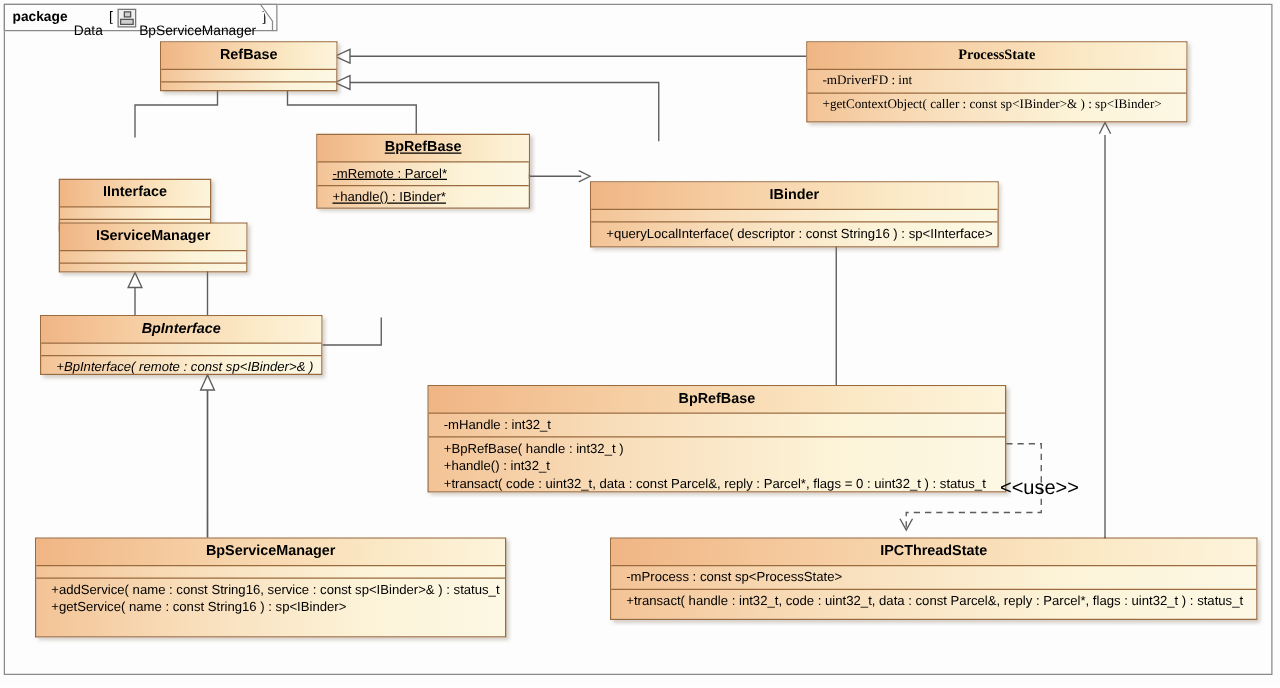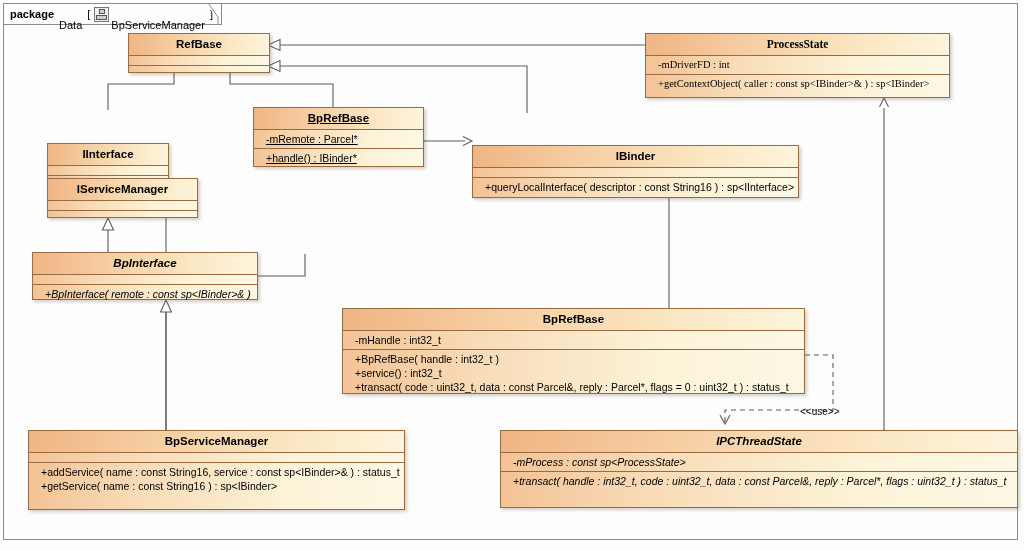--- a/index.html
+++ b/index.html
@@ -36,21 +36,21 @@
             line-height:14px;white-space:nowrap;overflow:hidden;}
   .cls .sec:last-child{border-bottom:none;}
   .cls .sec.empty{padding:0;height:9px;}
   .cls .sec .row{white-space:nowrap;}
 
   
   #wires{position:absolute;left:0;top:0;width:1024px;height:550px;z-index:2;}
   #wires line,#wires path,#wires polyline{stroke:#5d5d5d;stroke-width:1.1;fill:none;}
   #wires .dash{stroke-dasharray:5 4;}
   .wfill-white{fill:#ffffff;stroke:#5d5d5d;stroke-width:1.1;}
-  .wlabel{position:absolute;font-size:10px;color:#000;z-index:4;white-space:nowrap;margin-top:24px;}
+  .wlabel{position:absolute;font-size:16px;color:#000;z-index:4;white-space:nowrap;}
 </style>
 </head>
 <body>
 
 <div id="canvas">
 
   <div id="pkg-frame"></div>
 
   <div id="pkg-tab">
     <span class="kw">package</span>
@@ -201,35 +201,35 @@
     </div>
   </div>
 
   <div class="cls" style="left:342px;top:308px;width:463px;height:86px;">
     <div class="hdr">BpRefBase</div>
     <div class="sec">
       <div class="row">-mHandle : int32_t</div>
     </div>
     <div class="sec">
       <div class="row">+BpRefBase( handle : int32_t )</div>
-      <div class="row">+service() : int32_t</div>
+      <div class="row">+handle() : int32_t</div>
       <div class="row">+transact( code : uint32_t, data : const Parcel&amp;, reply : Parcel*, flags = 0 : uint32_t ) : status_t</div>
     </div>
   </div>
 
   <div class="cls" style="left:28px;top:430px;width:377px;height:80px;">
     <div class="hdr">BpServiceManager</div>
     <div class="sec empty"></div>
     <div class="sec">
       <div class="row">+addService( name : const String16, service : const sp&lt;IBinder&gt;&amp; ) : status_t</div>
       <div class="row">+getService( name : const String16 ) : sp&lt;IBinder&gt;</div>
     </div>
   </div>
 
-  <div class="cls" style="left:500px;top:430px;width:518px;height:78px;font-style:italic;">
+  <div class="cls" style="left:488px;top:430px;width:518px;height:66px;">
     <div class="hdr">IPCThreadState</div>
     <div class="sec">
       <div class="row">-mProcess : const sp&lt;ProcessState&gt;</div>
     </div>
     <div class="sec">
       <div class="row">+transact( handle : int32_t, code : uint32_t, data : const Parcel&amp;, reply : Parcel*, flags : uint32_t ) : status_t</div>
     </div>
   </div>
 
   <div class="wlabel" style="left:800px;top:382px;">&lt;&lt;use&gt;&gt;</div>

